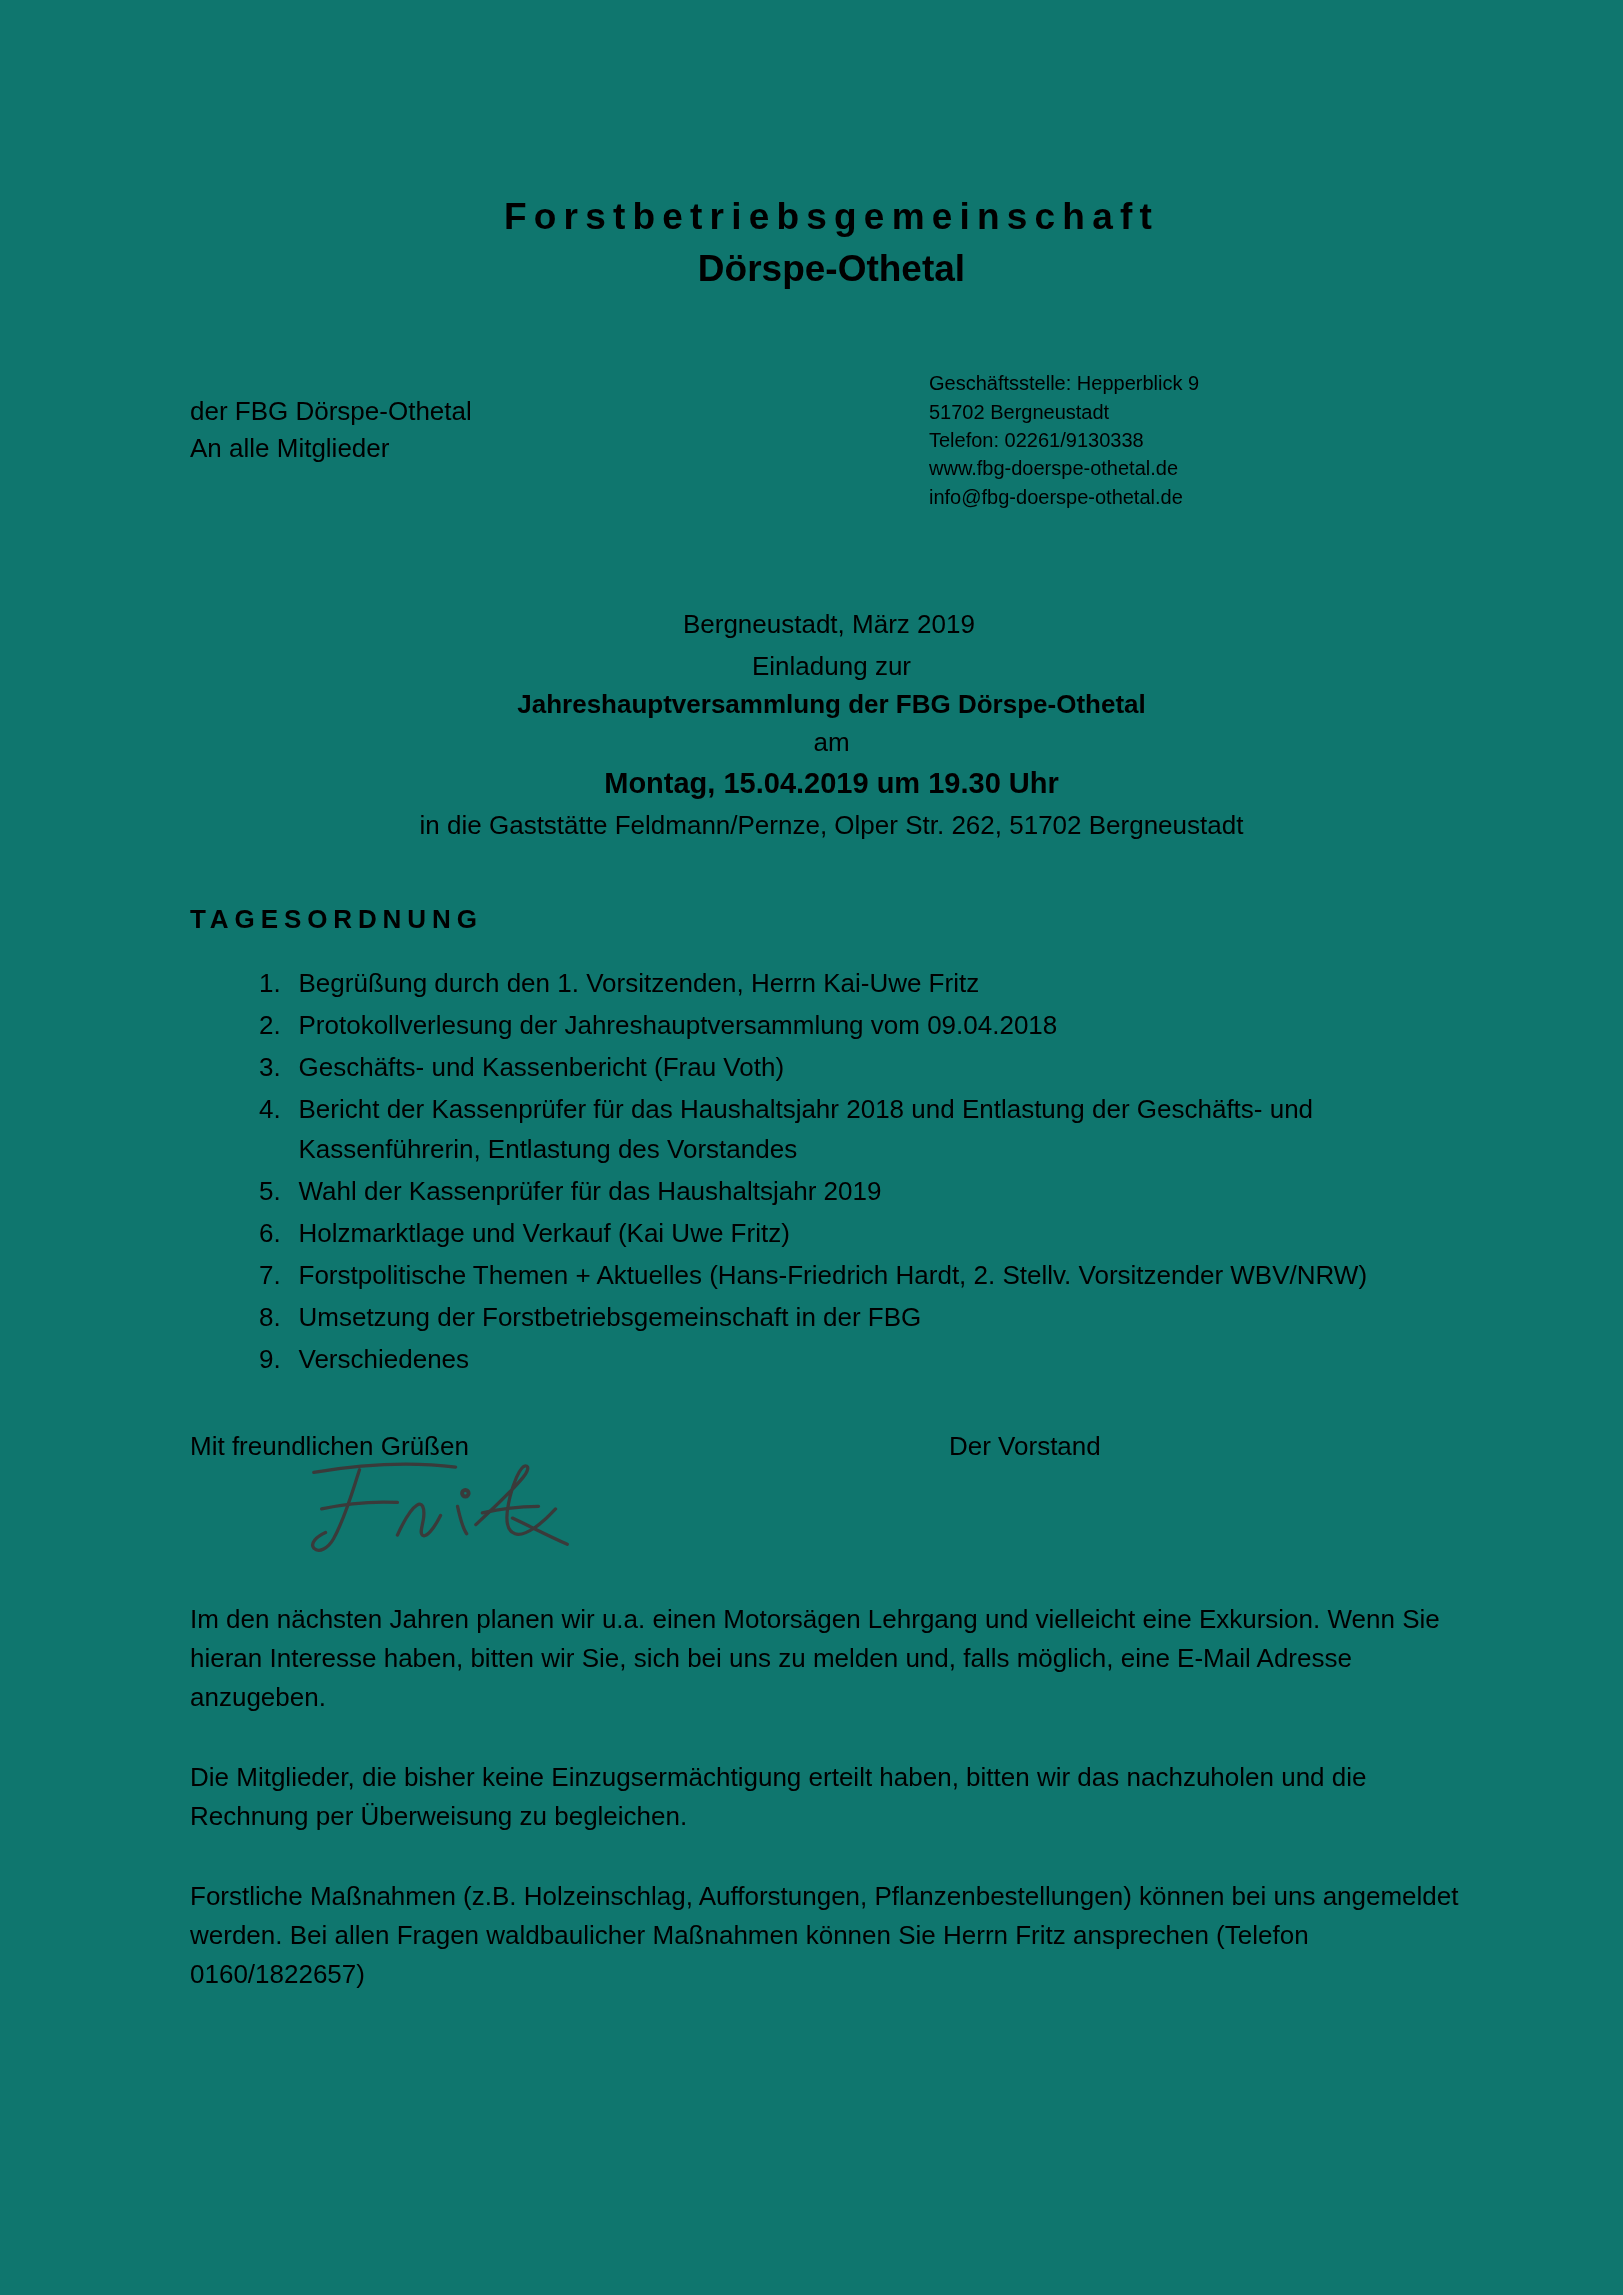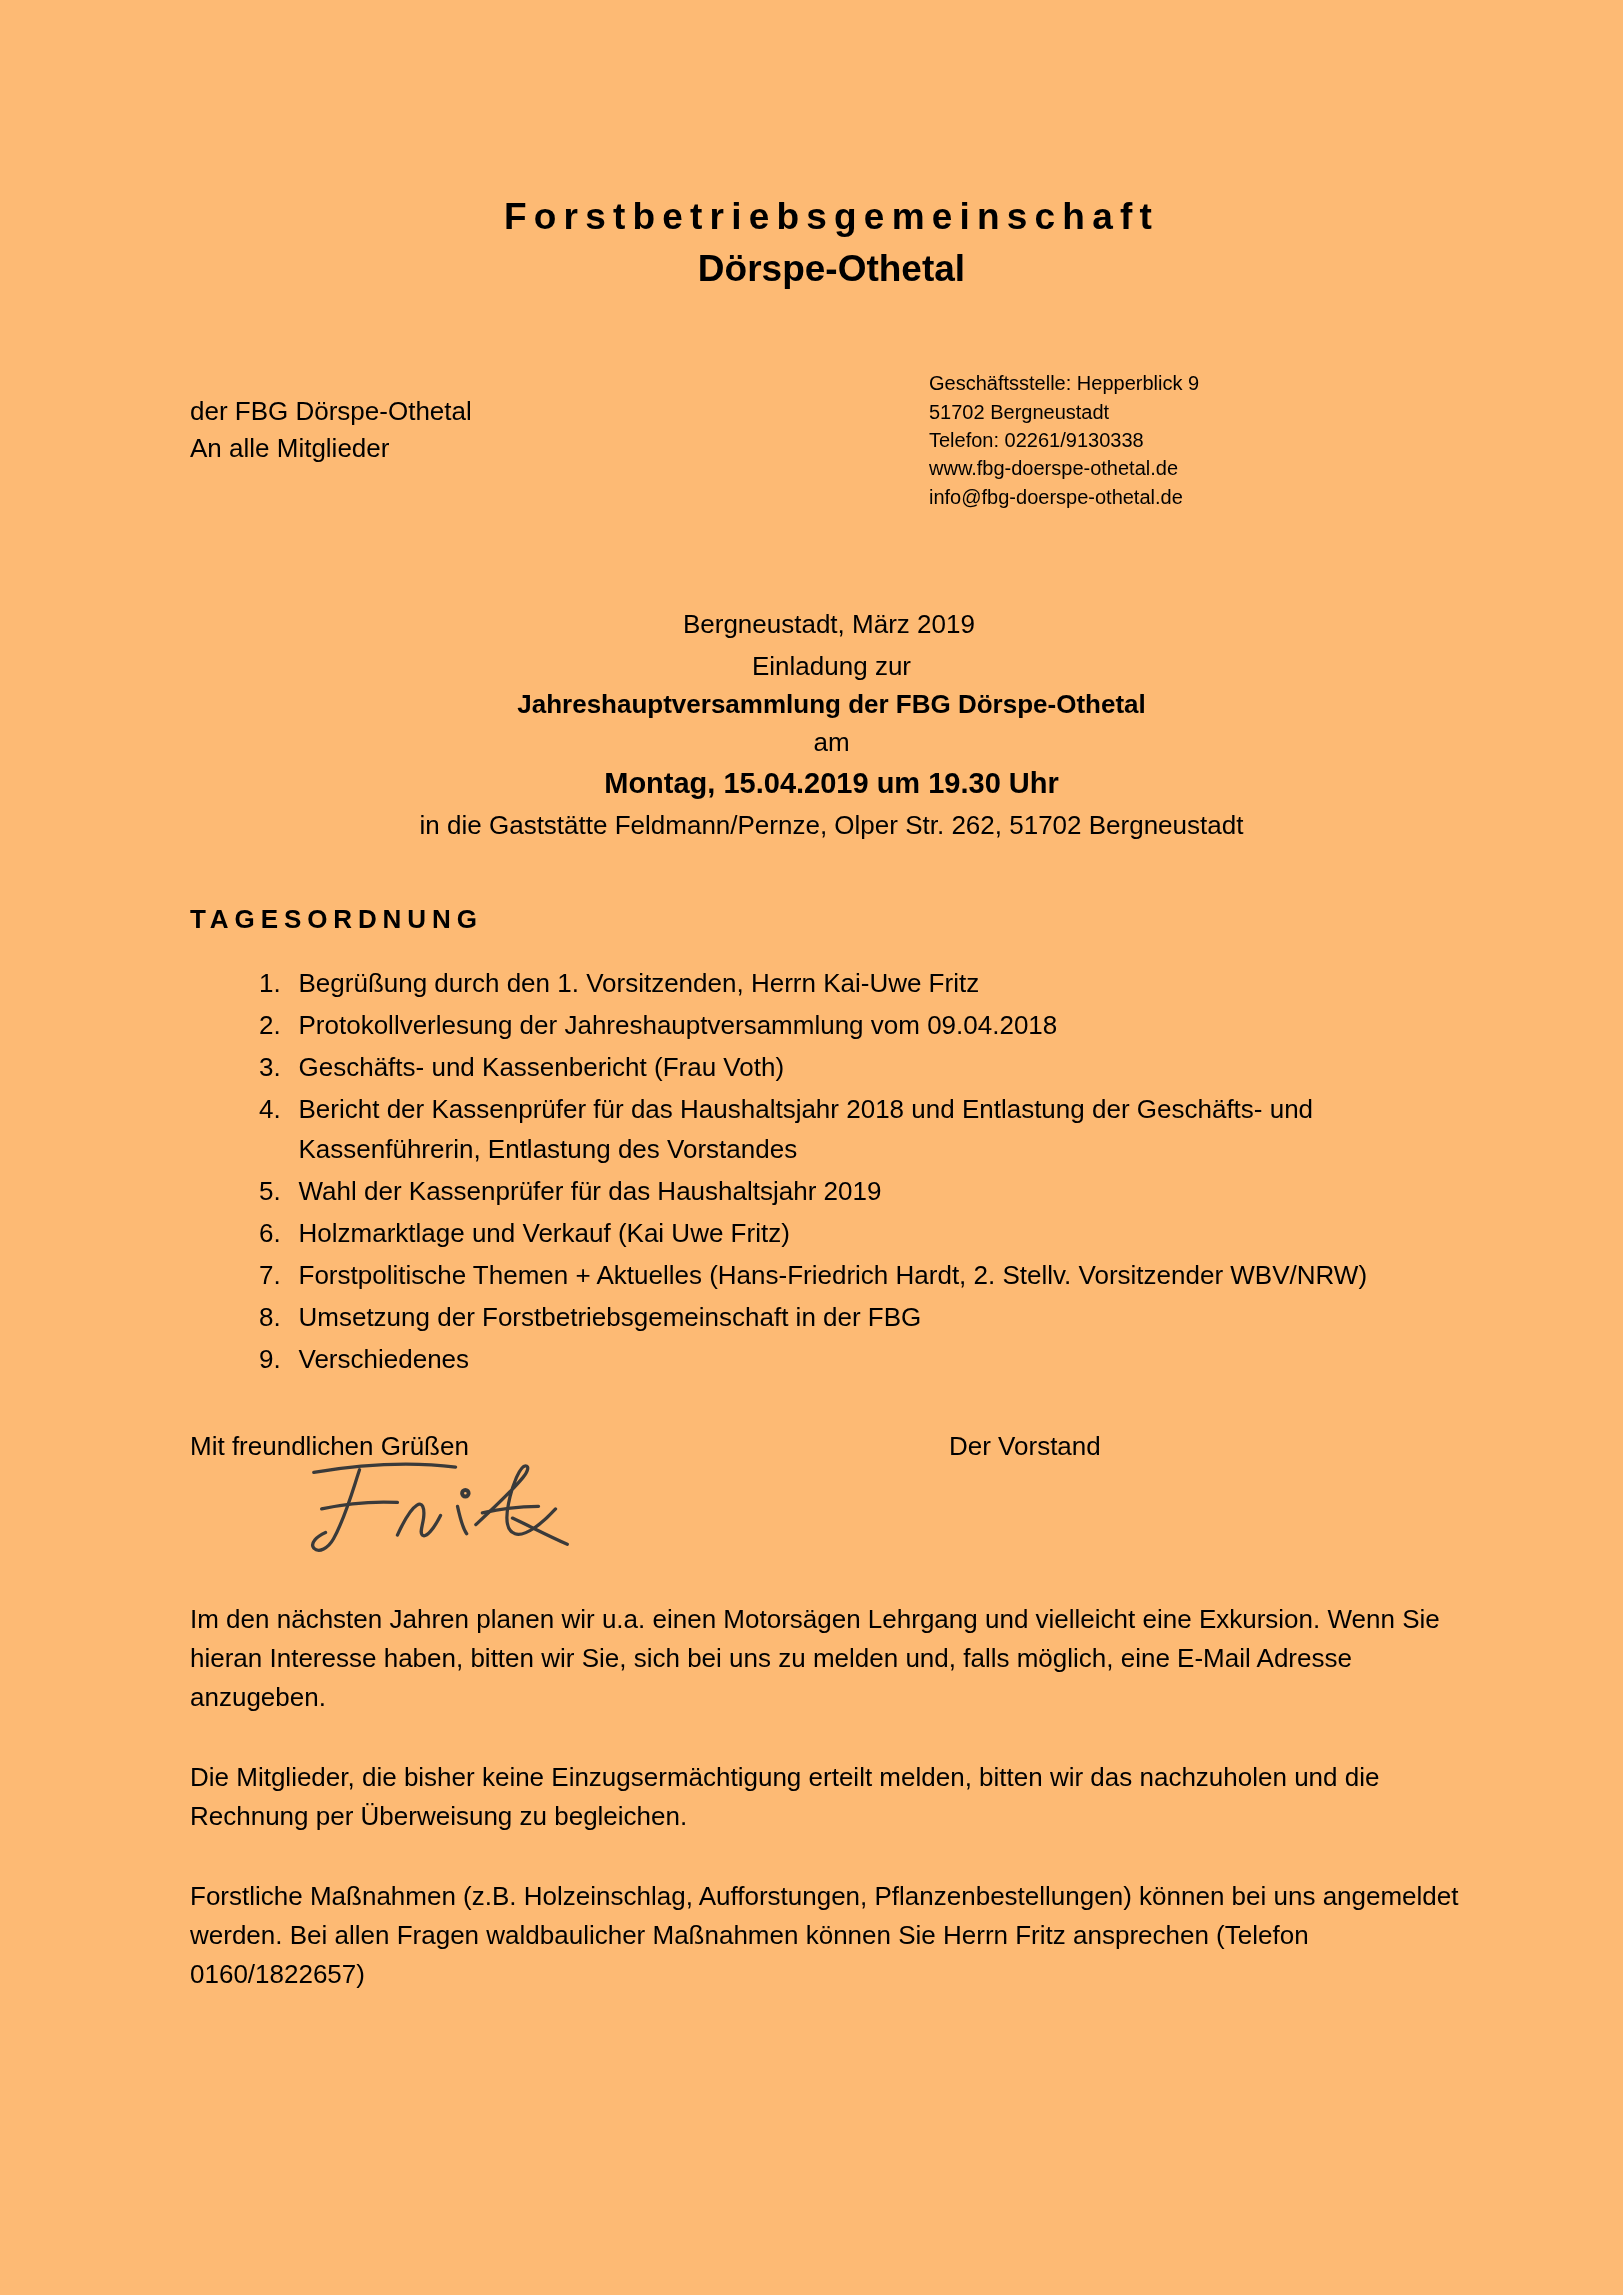--- a/index.html
+++ b/index.html
@@ -8,21 +8,21 @@
     background: #ffffff;
   }
   body {
     font-family: "Liberation Sans", sans-serif;
     color: #000000;
   }
   .page {
     position: relative;
     width: 1623px;
     height: 2295px;
-    background: #fdba74;
+    background: #0f766e;
     box-sizing: border-box;
     padding: 0;
     overflow: hidden;
   }
   .inner {
     position: absolute;
     left: 190px;
     top: 0;
     width: 1283px;
   }
@@ -199,18 +199,18 @@
           <ellipse cx="280" cy="54" rx="5" ry="5" stroke-width="6"></ellipse>
           <path d="M296 102 C324 76, 350 52, 368 30 C376 20, 378 12, 372 12 C364 12, 352 40, 346 70 C341 95, 344 112, 356 116 C372 121, 398 100, 418 78"></path>
           <path d="M306 84 C334 78, 364 74, 392 74"></path>
           <path d="M352 92 C378 104, 408 120, 436 132"></path>
         </g>
       </svg>
     </div>
 
 
     <div class="para first">Im den nächsten Jahren planen wir u.a. einen Motorsägen Lehrgang und vielleicht eine Exkursion. Wenn Sie hieran Interesse haben, bitten wir Sie, sich bei uns zu melden und, falls möglich, eine E-Mail Adresse anzugeben.</div>
-    <div class="para">Die Mitglieder, die bisher keine Einzugsermächtigung erteilt melden, bitten wir das nachzuholen und die Rechnung per Überweisung zu begleichen.</div>
+    <div class="para">Die Mitglieder, die bisher keine Einzugsermächtigung erteilt haben, bitten wir das nachzuholen und die Rechnung per Überweisung zu begleichen.</div>
     <div class="para">Forstliche Maßnahmen (z.B. Holzeinschlag, Aufforstungen, Pflanzenbestellungen) können bei uns angemeldet werden. Bei allen Fragen waldbaulicher Maßnahmen können Sie Herrn Fritz ansprechen (Telefon 0160/1822657)</div>
 
   </div>
 </div>
 
 
 </body></html>

